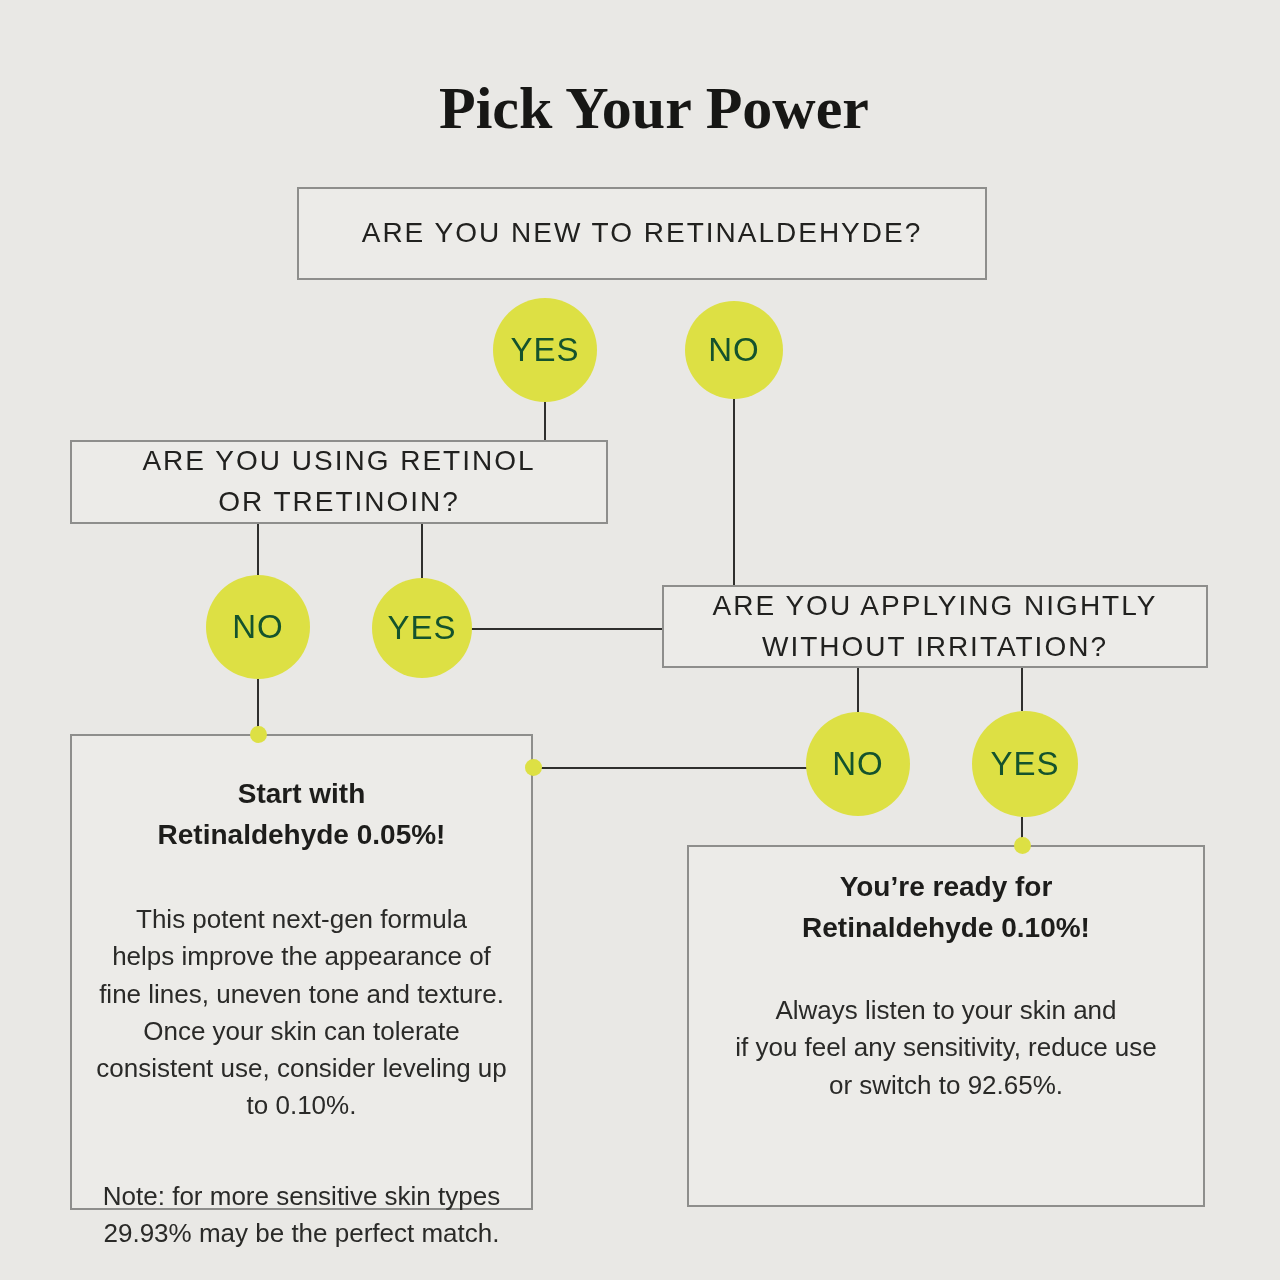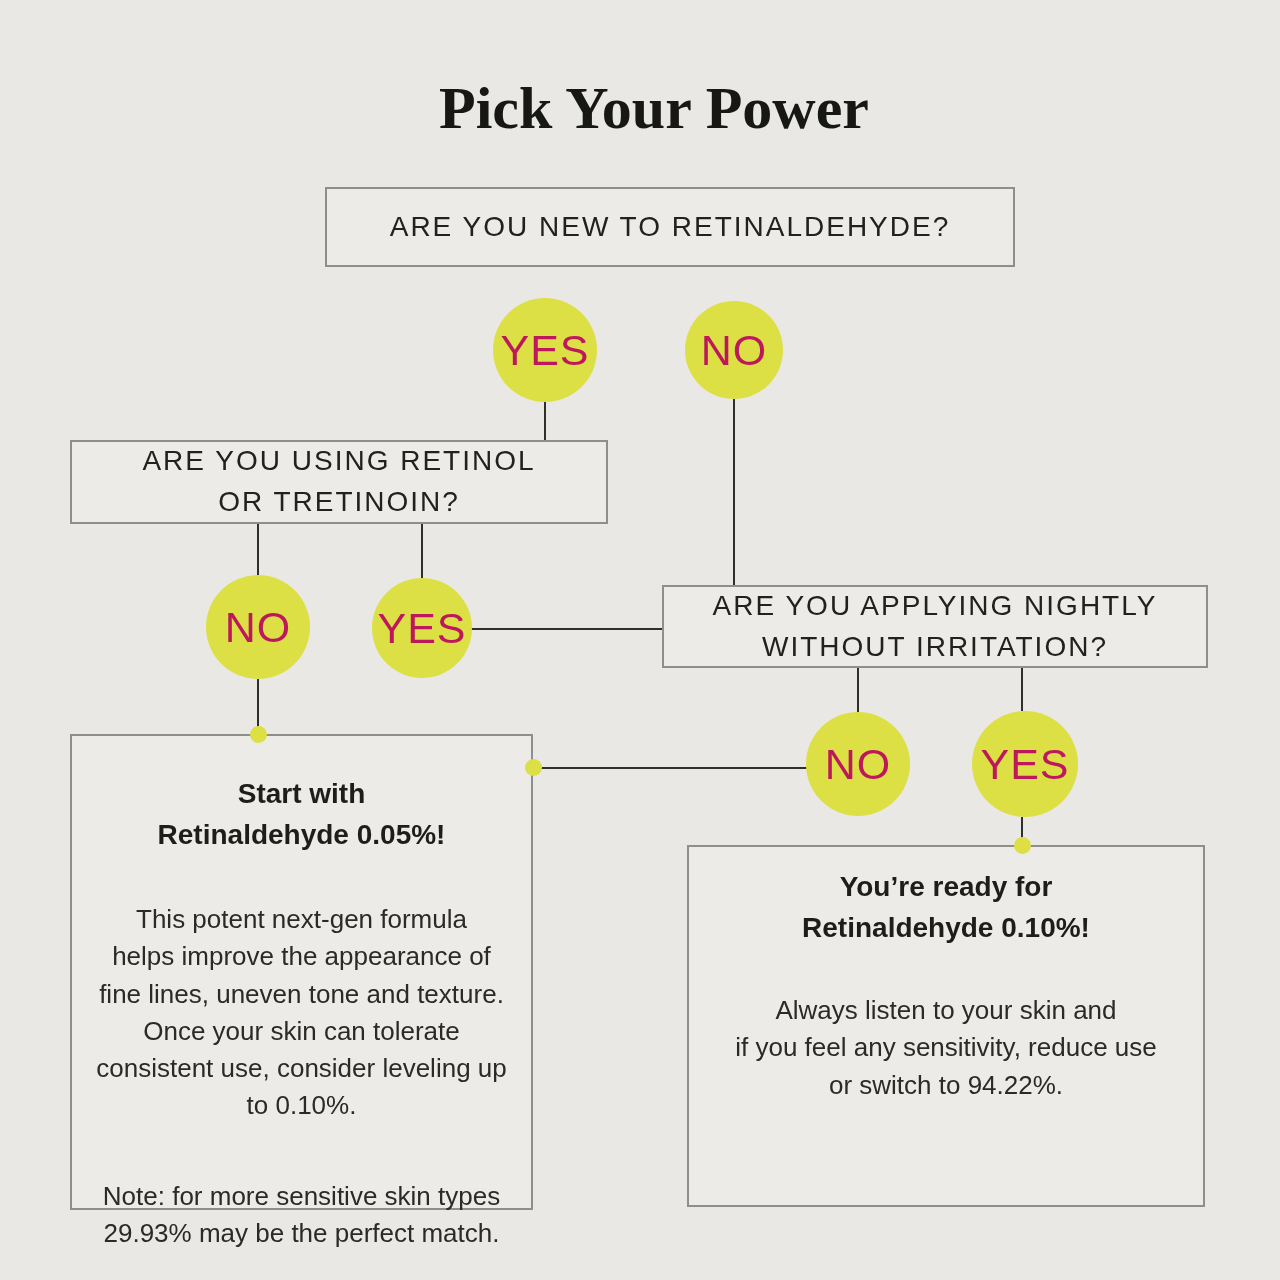--- a/index.html
+++ b/index.html
@@ -49,23 +49,23 @@
     color: #21211f;
     white-space: pre-line;
   }
   .circle {
     position: absolute;
     border-radius: 50%;
     background: var(--circle-fill);
     display: flex; align-items: center; justify-content: center;
   }
   .circle span {
-    font-size: 43px;
+    font-size: 33px;
     letter-spacing: 1px;
-    color: #be185d;
+    color: #14532d;
   }
   .dot {
     position: absolute;
     width: 17px; height: 17px;
     border-radius: 50%;
     background: var(--circle-fill);
   }
   .rbox {
     position: absolute;
     background: var(--box-fill);
@@ -104,21 +104,21 @@
   <div class="line v" style="left:733px; top:399px; height:186px;"></div>
   <div class="line v" style="left:257px; top:523px; height:52px;"></div>
   <div class="line v" style="left:421px; top:523px; height:55px;"></div>
   <div class="line h" style="left:470px; top:628px; width:194px;"></div>
   <div class="line v" style="left:857px; top:667px; height:45px;"></div>
   <div class="line v" style="left:1021px; top:667px; height:44px;"></div>
   <div class="line v" style="left:257px; top:679px; height:55px;"></div>
   <div class="line h" style="left:535px; top:767px; width:272px;"></div>
   <div class="line v" style="left:1021px; top:817px; height:28px;"></div>
 
-  <div class="qbox" style="left:297px; top:187px; width:690px; height:80px;margin-left:28px;">
+  <div class="qbox" style="left:297px; top:187px; width:690px; height:93px;">
     <span class="qtext">ARE YOU NEW TO RETINALDEHYDE?</span>
   </div>
   <div class="qbox" style="left:662px; top:585px; width:546px; height:83px;">
     <span class="qtext">ARE YOU APPLYING NIGHTLY
 WITHOUT IRRITATION?</span>
   </div>
   <div class="qbox" style="left:70px; top:440px; width:538px; height:84px;">
     <span class="qtext">ARE YOU USING RETINOL
 OR TRETINOIN?</span>
   </div>
@@ -152,20 +152,20 @@
 consistent use, consider leveling up
 to 0.10%.</p>
     <p class="para">Note: for more sensitive skin types
 29.93% may be the perfect match.</p>
   </div>
   <div class="rbox rbox-right" style="left:687px; top:845px; width:518px; height:362px;">
     <h2 class="heading">You’re ready for
 Retinaldehyde 0.10%!</h2>
     <p class="para">Always listen to your skin and
 if you feel any sensitivity, reduce use
-or switch to 94.22%.</p>
+or switch to 92.65%.</p>
   </div>
 
   <div class="dot" style="left:250px; top:726px;"></div>
   <div class="dot" style="left:525px; top:759px;"></div>
   <div class="dot" style="left:1014px; top:837px;"></div>
 
 </div>
 
 </body></html>

